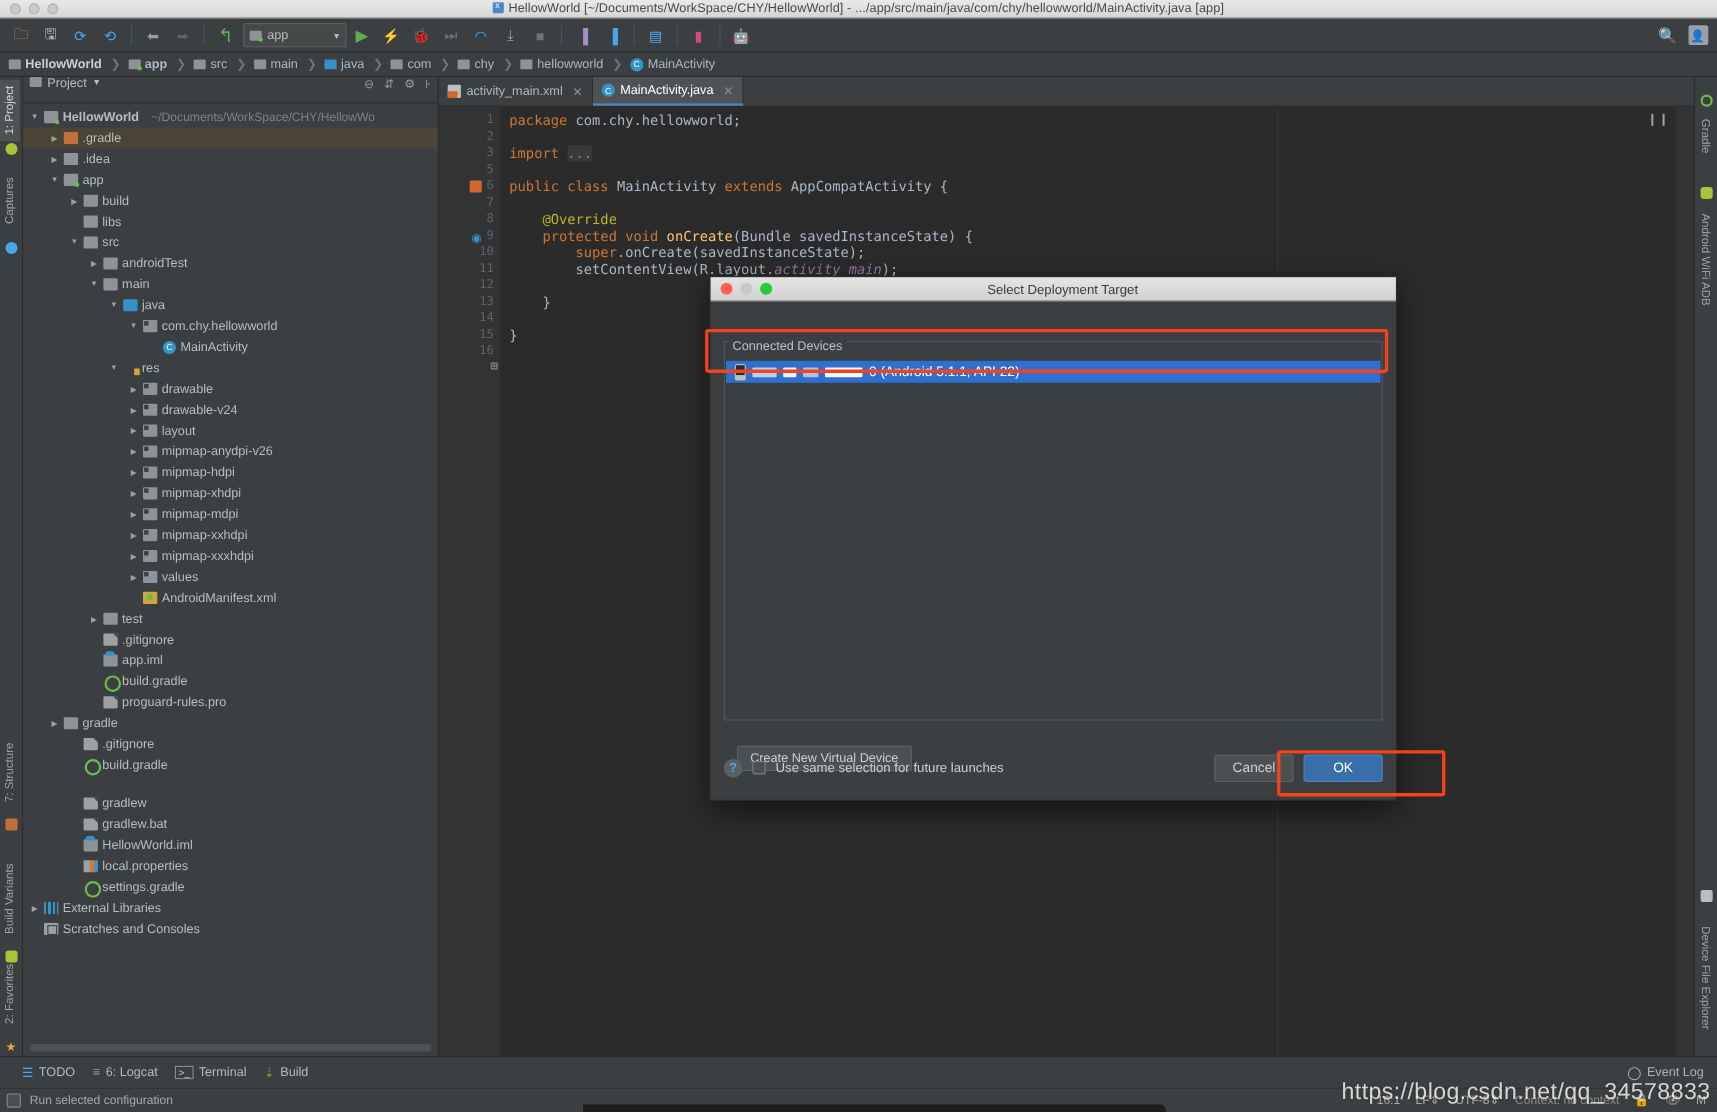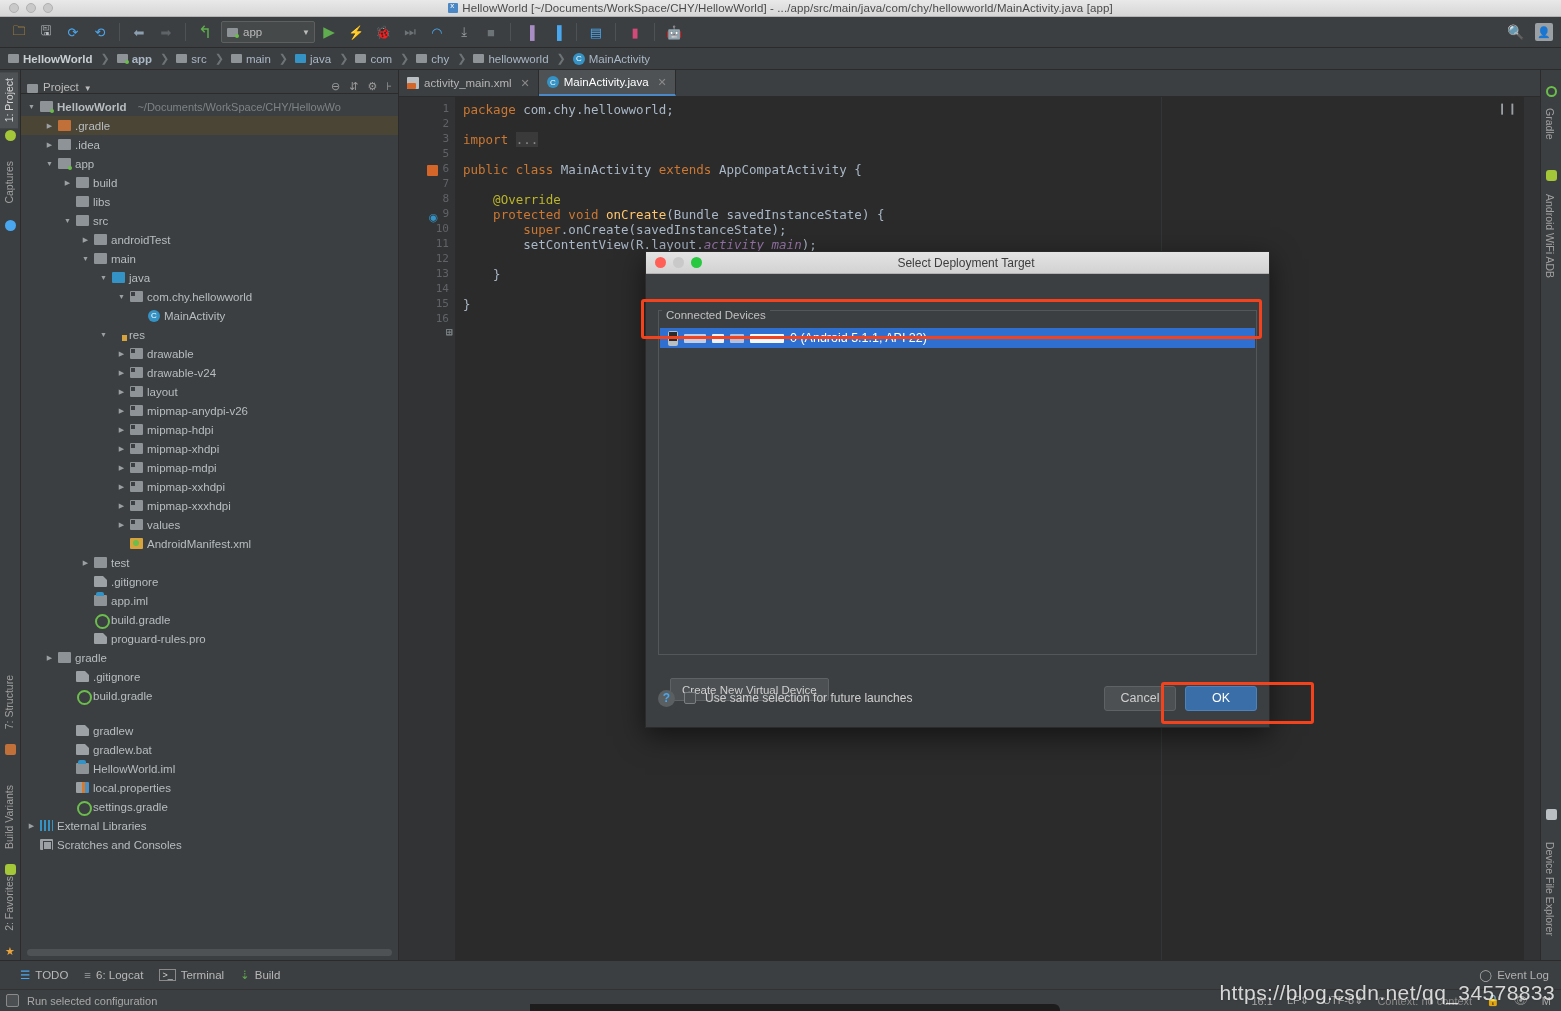--- a/index.html
+++ b/index.html
@@ -88,21 +88,21 @@
     position:absolute; right:0; top:70px; width:21px; height:890px;
     background:#3c3f41; border-left:1px solid #2b2b2b;
   }
 
   
   .projpanel {
     position:absolute; left:21px; top:70px; width:378px; bottom:51px;
     background:#3c3f41; border-right:1px solid #2b2b2b;
   }
   .proj-head {
-    height:24px; display:flex; align-items:flex-end; padding:0 6px;
+    height:24px; display:flex; align-items:flex-start; padding:0 6px;
     font-size:11.5px; color:#bbbbbb; gap:5px; border-bottom:1px solid #2b2b2b;
   }
   .proj-head .caret { font-size:8px; color:#bbb;}
   .proj-head-icons { margin-left:auto; display:flex; gap:9px; align-items:center; color:#9a9a9a; font-size:11px;}
   .tree { padding-top:3px; font-size:11.5px; color:#b7bdc0; overflow:hidden; height: calc(100% - 40px); }
   .trow { height:19px; display:flex; align-items:center; gap:4px; white-space:nowrap; padding-right:4px;}
   .trow.sel { background:#4b4536; }
   .arrow { width:9px; text-align:center; font-size:7px; color:#9aa0a3; }
   .arrow.none { color: transparent; }
   .ic { width:13px; height:11px; border-radius:1px; flex:none; position:relative; }

